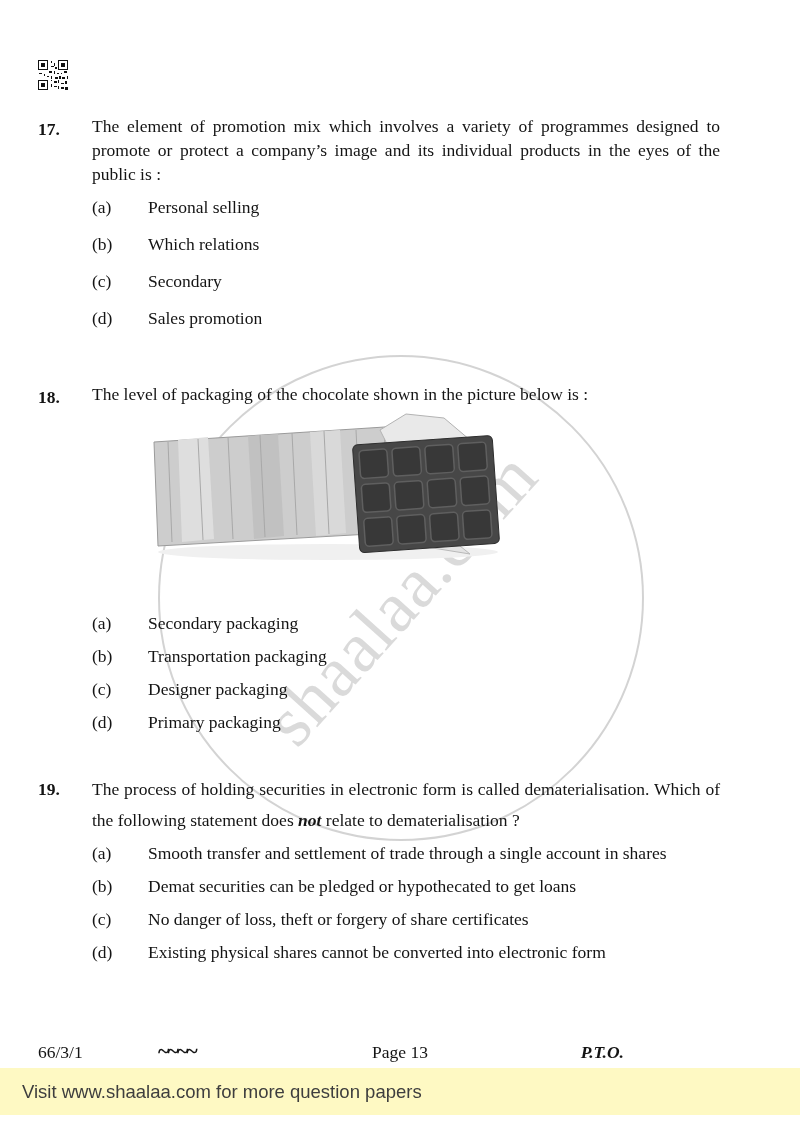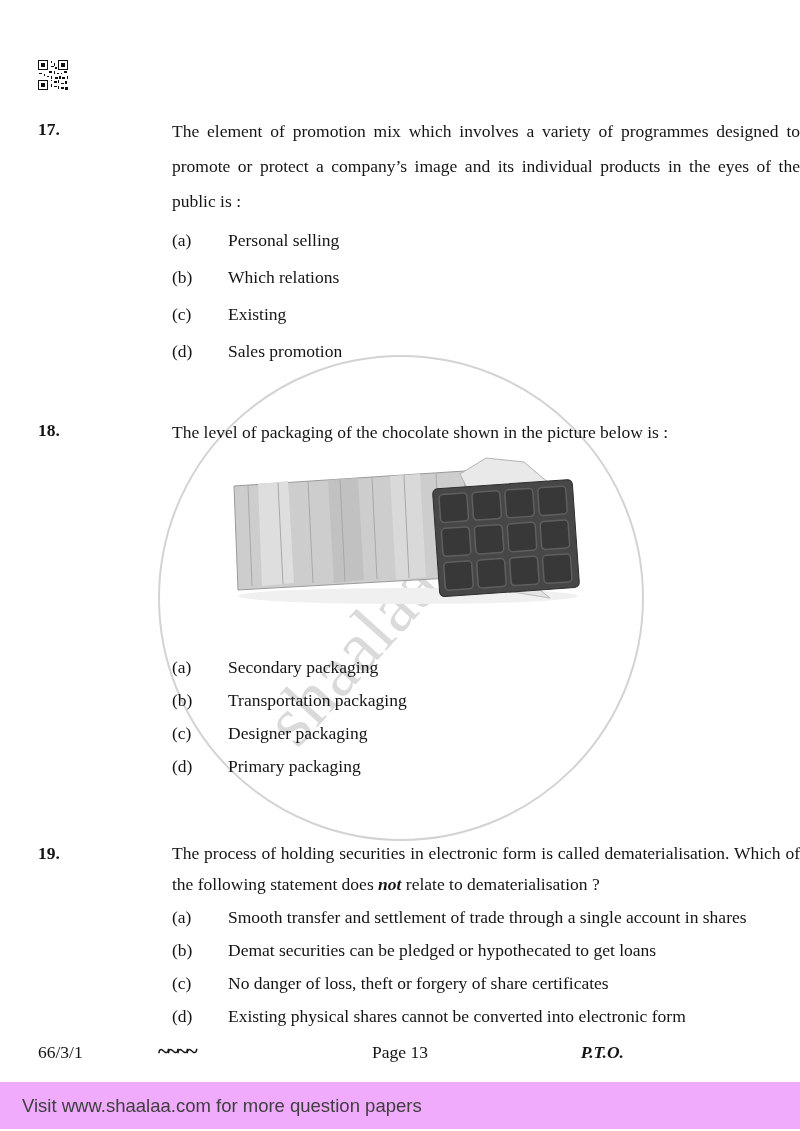--- a/index.html
+++ b/index.html
@@ -25,47 +25,47 @@
   .watermark-text {
     font-size: 72px;
     color: rgba(140,140,140,0.32);
     transform: rotate(-48deg);
     letter-spacing: 1px;
     font-family: "Liberation Serif", serif;
     white-space: nowrap;
   }
   .content { position: relative; z-index: 1; padding: 60px 0 0 0; }
   .qr { margin-left: 38px; display: block; }
-  .question { display: flex; margin-top: 24px; padding-left: 38px; justify-content: space-between; }
+  .question { display: flex; margin-top: 24px; padding-left: 38px; }
   .q18 { margin-top: 40px; }
-  .q19 { margin-top: 52px; }
+  .q19 { margin-top: 32px; }
   .q-number { width: 54px; font-weight: bold; font-size: 17.5px; line-height: 30px; flex: 0 0 54px; }
   .q-body { width: 628px; }
-  .q-text { font-size: 17.5px; line-height: 35px; text-align: justify; }
+  .q-text { font-size: 17.5px; line-height: 24px; text-align: justify; }
   .q19 .q-text { line-height: 31px; }
   .emph { font-weight: bold; font-style: italic; }
   .options { margin-top: 8px; }
   .q18 .options { margin-top: 42px; }
   .q19 .options { margin-top: 4px; }
   .option { display: flex; margin-bottom: 11px; font-size: 17.5px; line-height: 26px; }
   .q18 .option, .q19 .option { margin-bottom: 7px; }
   .opt-letter { width: 56px; flex: 0 0 56px; }
   .opt-text { width: 570px; }
   .figure { margin: 6px 0 0 56px; }
   .footer-row {
     position: absolute; left: 0; top: 1042px; width: 684px; height: 26px;
     font-size: 17.5px; z-index: 1;
   }
   .footer-left { position: absolute; left: 38px; top: 0; }
   .footer-squiggle { position: absolute; left: 158px; top: -4px; font-size: 22px; font-weight: bold; letter-spacing: -2px; }
   .footer-center { position: absolute; left: 0; width: 800px; text-align: center; top: 0; }
   .footer-right { position: absolute; right: 60px; top: 0; font-weight: bold; font-style: italic; }
   .bottom-bar {
-    position: absolute; left: 0; bottom: 2px; width: 800px; height: 47px;
-    background: #f0abfc;
+    position: absolute; left: 0; bottom: 16px; width: 800px; height: 47px;
+    background: #fef9c3;
     display: flex; align-items: center;
     padding-left: 22px;
     font-family: "Liberation Sans", sans-serif;
     font-size: 18.5px;
     color: #3e3e3e;
     z-index: 2;
   }
 </style>
 </head>
 <body>
@@ -132,21 +132,21 @@
         <div class="option">
           <div class="opt-letter">(a)</div>
           <div class="opt-text">Personal selling</div>
         </div>
         <div class="option">
           <div class="opt-letter">(b)</div>
           <div class="opt-text">Which relations</div>
         </div>
         <div class="option">
           <div class="opt-letter">(c)</div>
-          <div class="opt-text">Existing</div>
+          <div class="opt-text">Secondary</div>
         </div>
         <div class="option">
           <div class="opt-letter">(d)</div>
           <div class="opt-text">Sales promotion</div>
         </div>
       </div>
     </div>
   </div>
 
   <div class="question q18">

